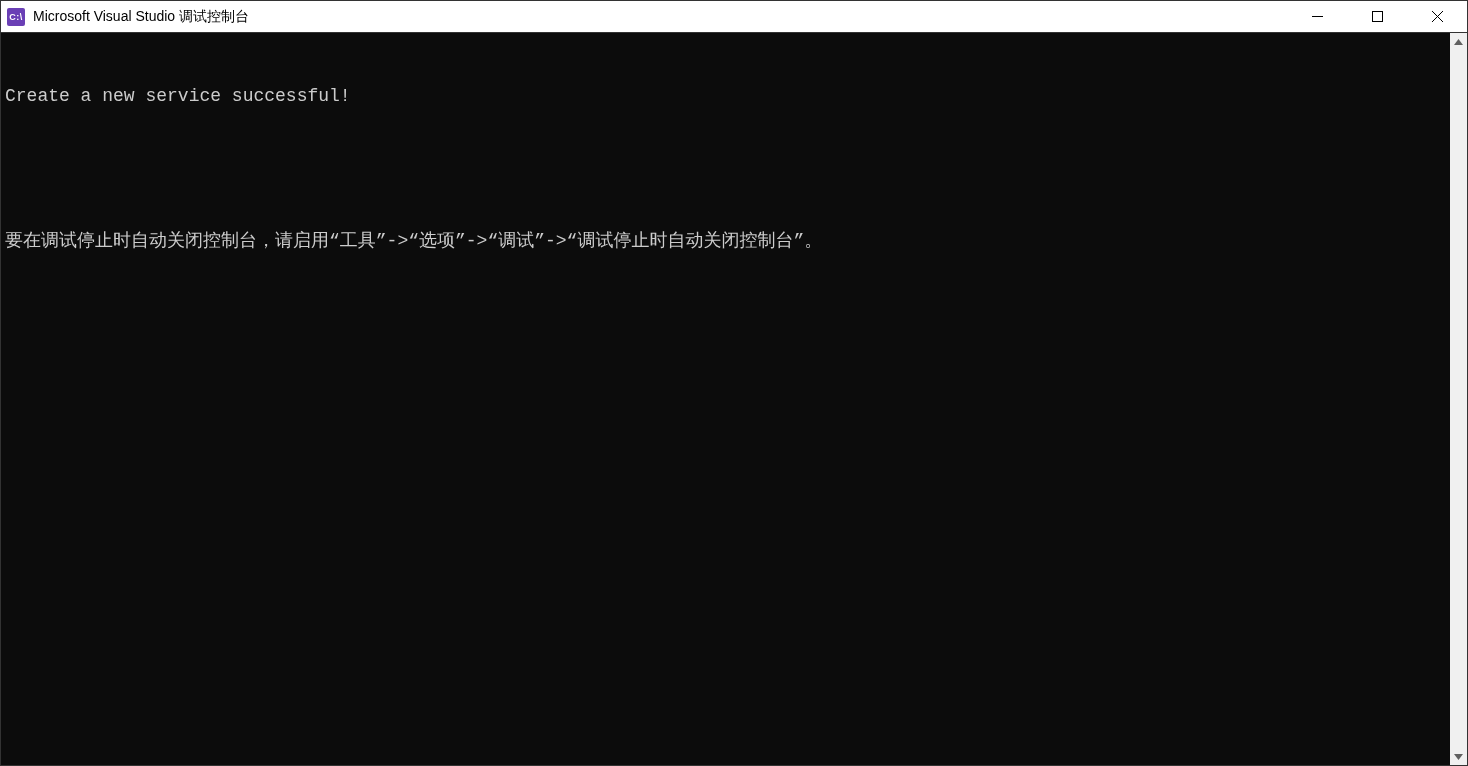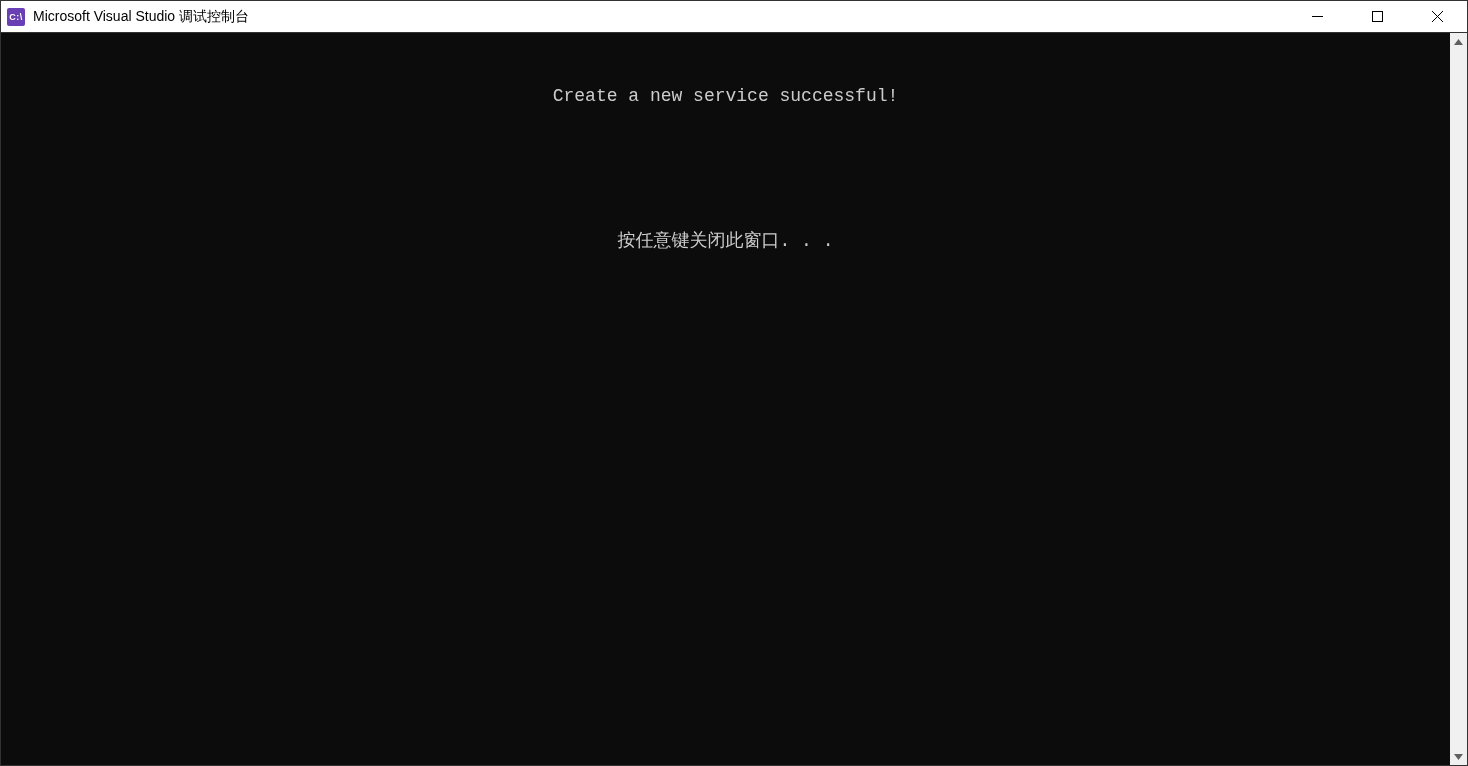--- a/index.html
+++ b/index.html
@@ -18,21 +18,21 @@
     .app-icon span { color: #fff; font-size: 9px; font-weight: bold; letter-spacing: 0.5px; font-family: Arial, sans-serif; }
     .title-text { font-size: 14px; color: #000; }
     .window-controls { display: flex; height: 100%; }
     .win-btn { width: 60px; height: 100%; display: flex; align-items: center; justify-content: center; cursor: pointer; }
     .win-btn svg { stroke: #000; }
 
     .client { flex: 1; display: flex; background: #0c0c0c; min-height: 0; }
     .console {
       flex: 1; background: #0c0c0c; color: #cccccc; padding: 2px 4px; overflow: hidden;
       font-family: "NSimSun","SimSun","Consolas","Courier New",monospace; font-size: 18px; line-height: 1.35;
-      white-space: pre-wrap; word-break: break-all; text-align: center;
+      white-space: pre-wrap; word-break: break-all;
     }
     .console-line { display: block; }
     .blank-line { display: block; height: 1.35em; }
 
     .scrollbar {
       width: 17px; background: #f0f0f0; display: flex; flex-direction: column; justify-content: space-between; align-items: center;
     }
     .scroll-arrow {
       width: 17px; height: 17px; display: flex; align-items: center; justify-content: center; background: #f0f0f0; cursor: pointer;
     }
@@ -67,21 +67,21 @@
             <line x1="11" y1="0" x2="0" y2="11" stroke-width="1"></line>
           </svg>
       </div>
     </div>
   </div>
 
   <div class="client">
     <div class="console">
       <span class="console-line">Create a new service successful!</span>
       <span class="blank-line"></span>
-      <span class="console-line">按任意键关闭此窗口. . .</span>
+      <span class="console-line">要在调试停止时自动关闭控制台，请启用“工具”-&gt;“选项”-&gt;“调试”-&gt;“调试停止时自动关闭控制台”。</span>
     </div>
     <div class="scrollbar">
       <div class="scroll-arrow">
         <svg width="9" height="6" viewBox="0 0 9 6">
             <polygon points="4.5,0 9,6 0,6"></polygon>
           </svg>
       </div>
       <div class="scroll-track"></div>
       <div class="scroll-arrow">
         <svg width="9" height="6" viewBox="0 0 9 6">

